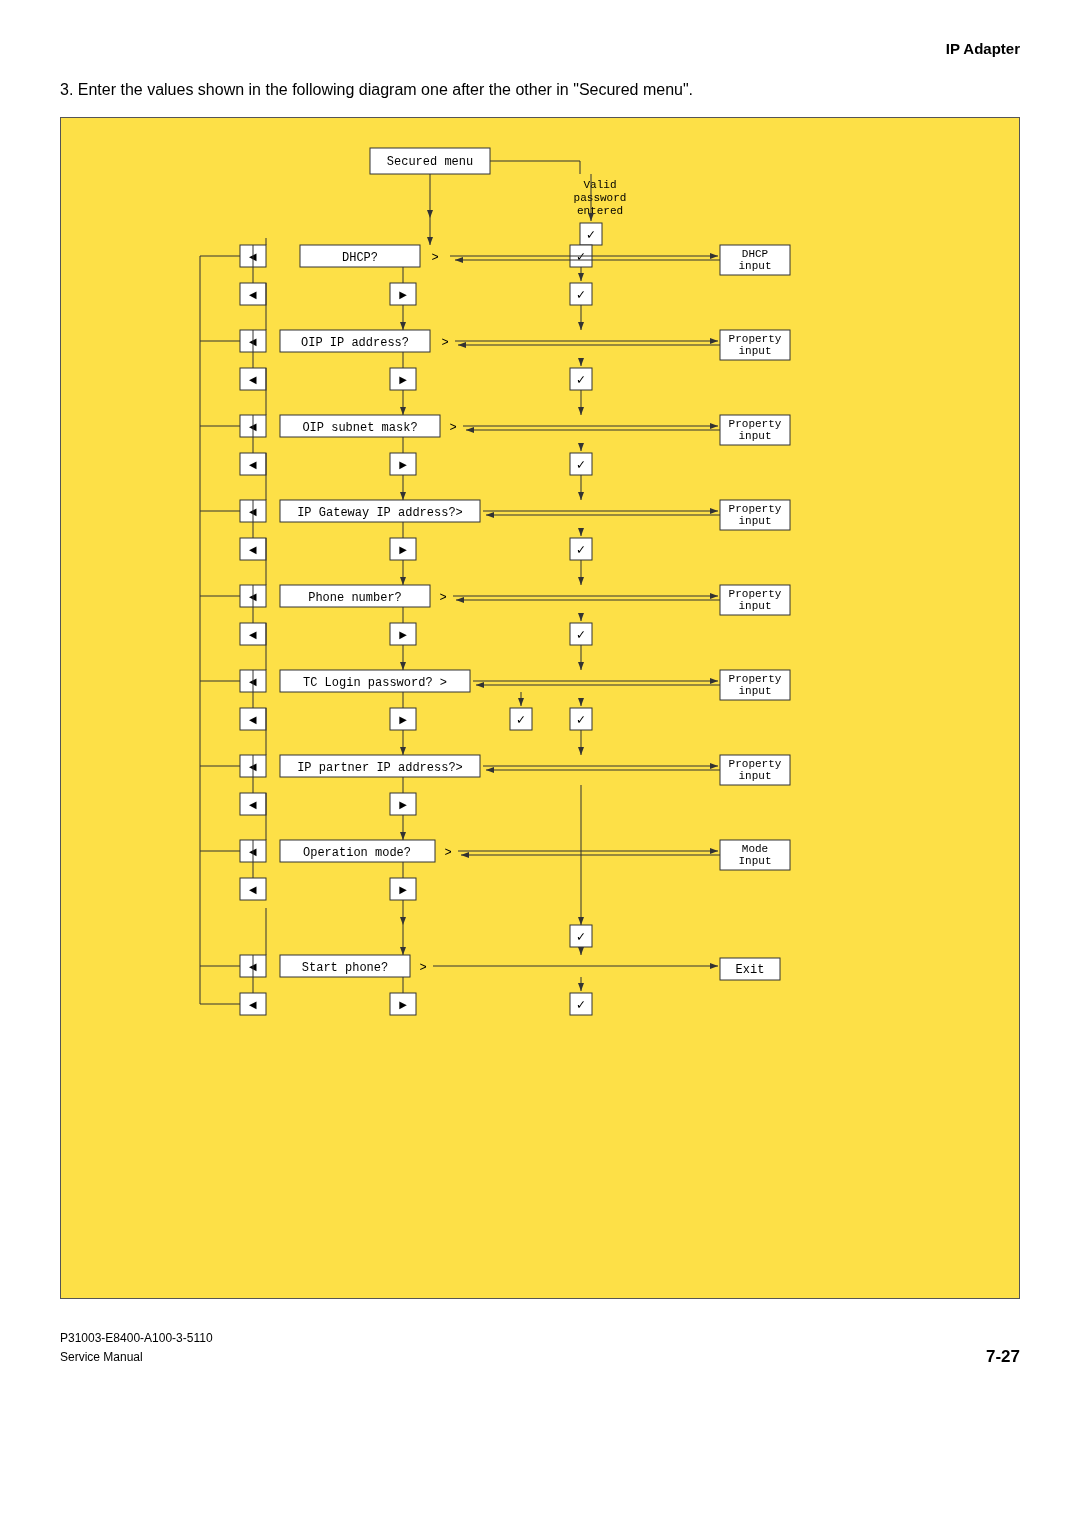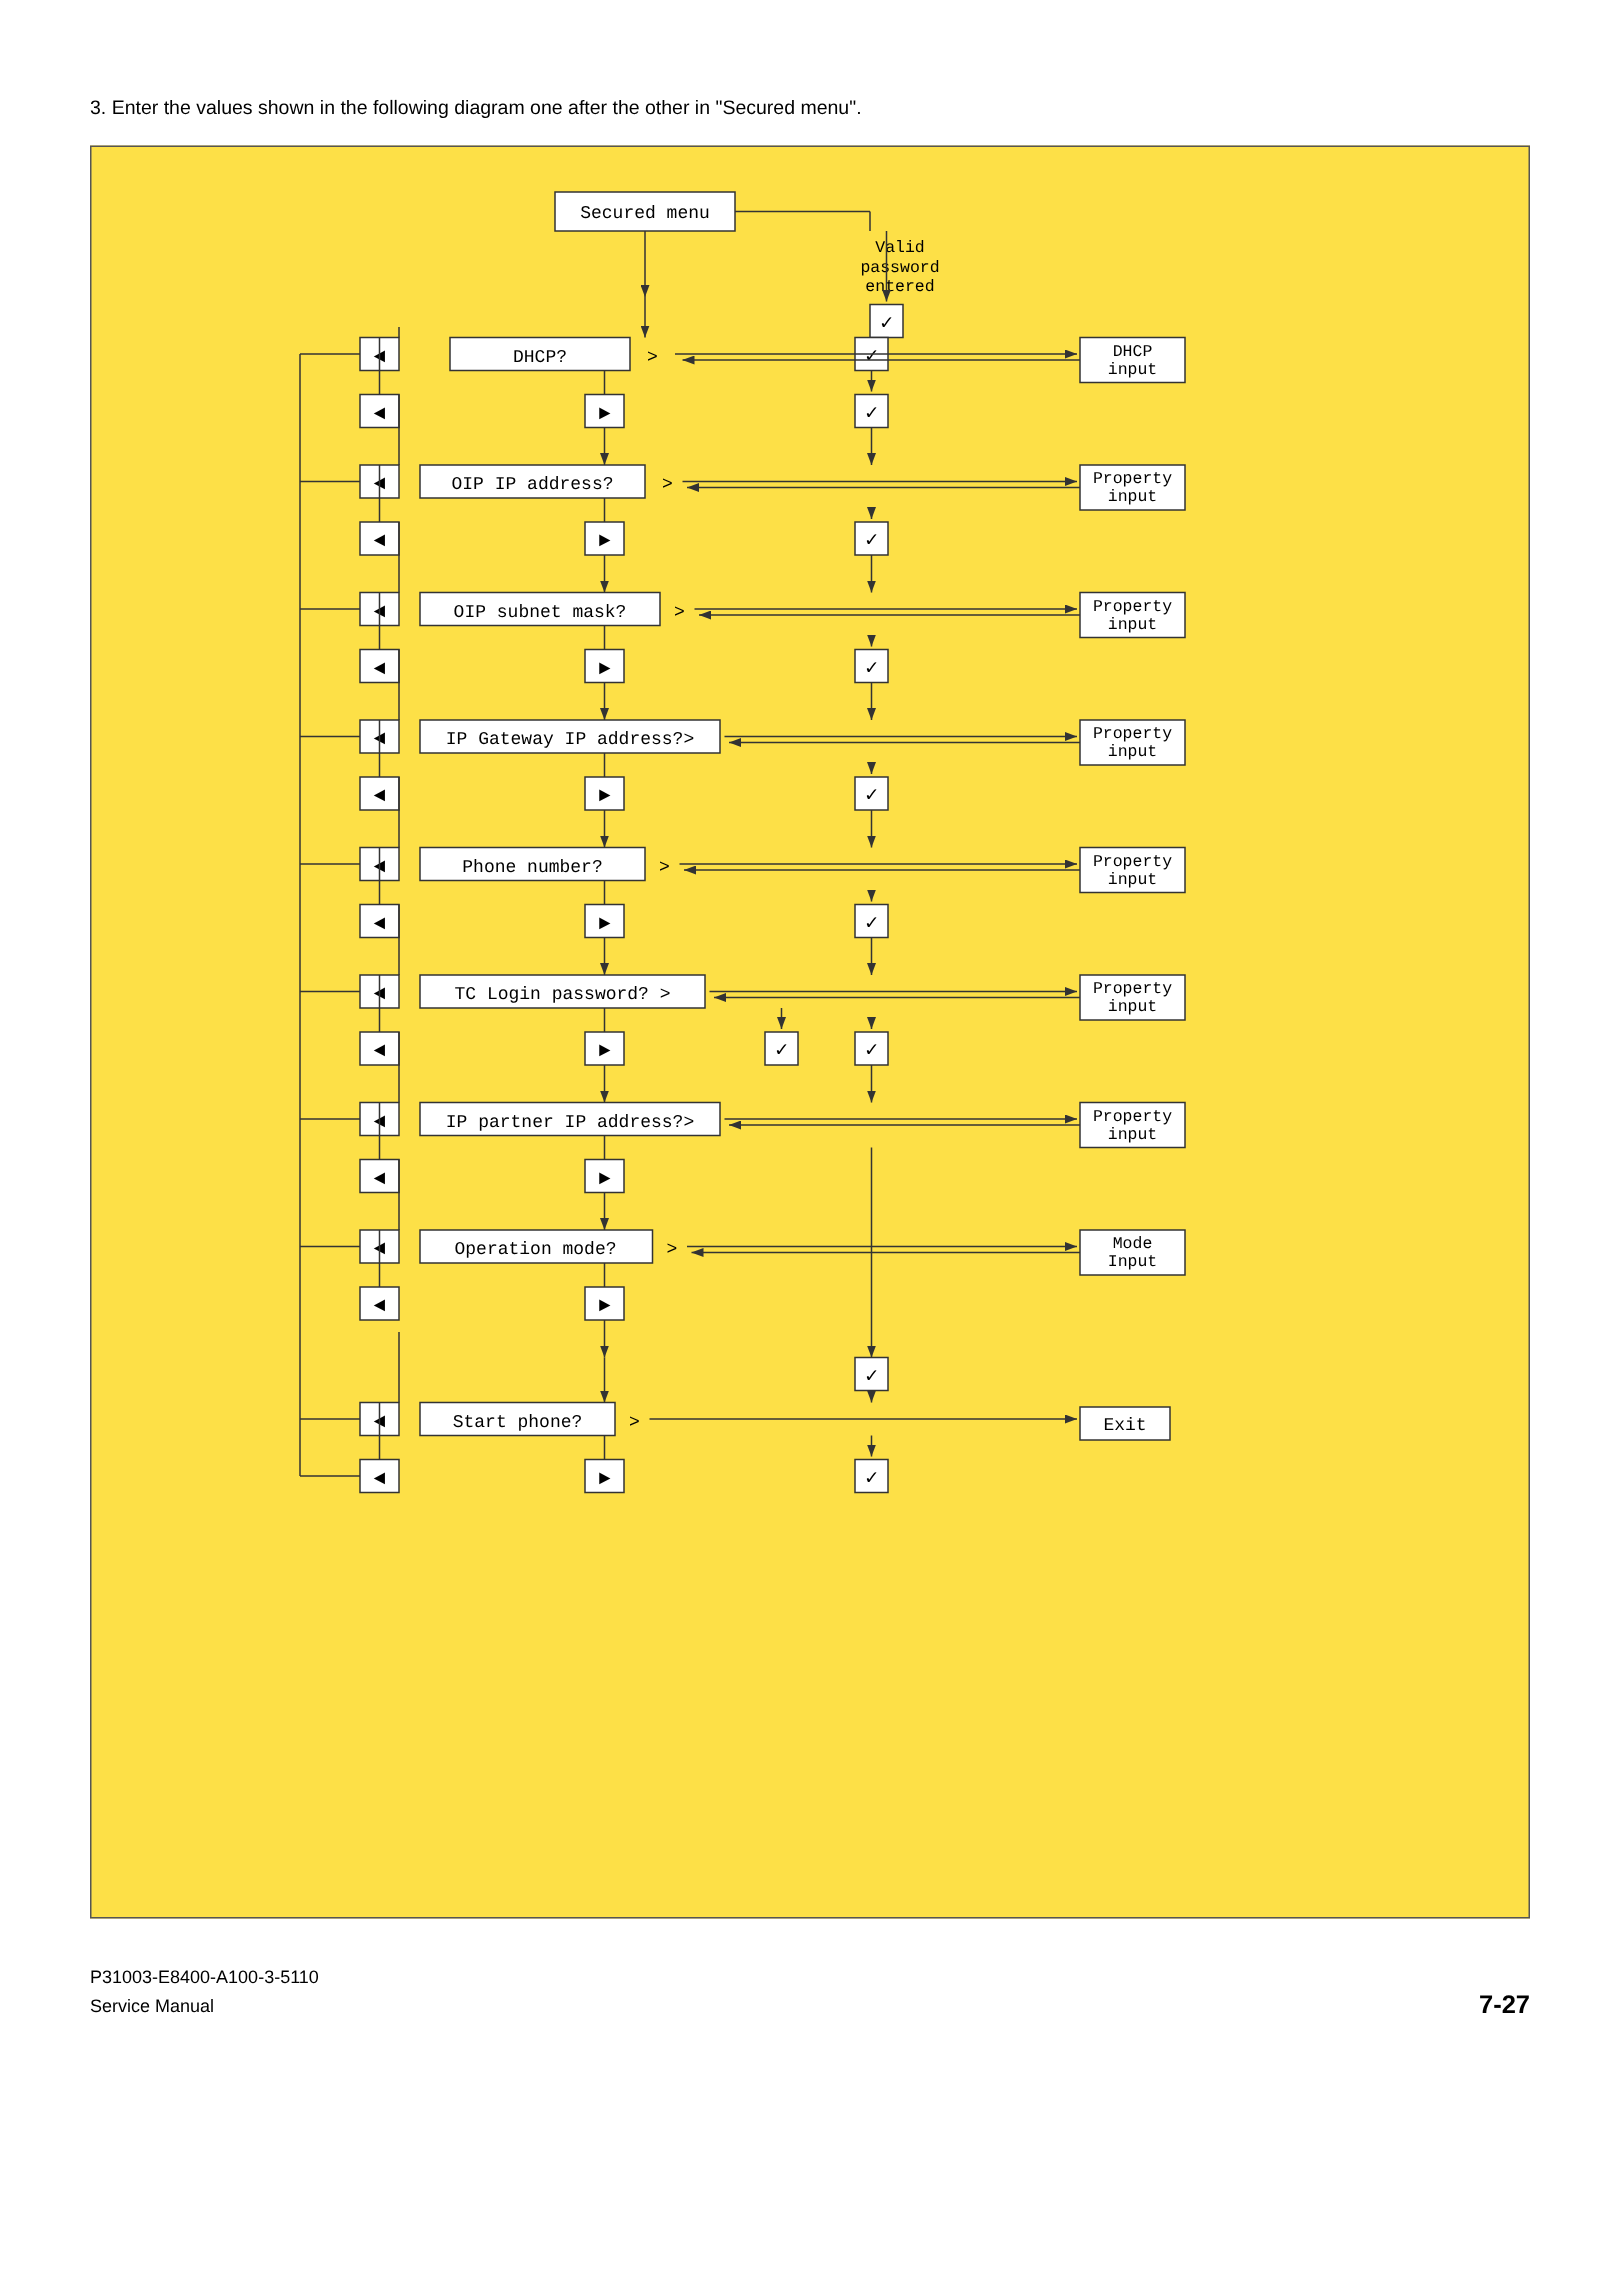--- a/index.html
+++ b/index.html
@@ -17,21 +17,21 @@
     }
     .page-header .title {
       font-weight: bold;
       font-size: 15px;
     }
     .page-header .subtitle {
       font-style: italic;
       font-size: 14px;
     }
     .intro-text {
-      font-size: 13px;
+      font-size: 16px;
       margin: 24px 0 18px 0;
     }
     .diagram-container {
       border: 1px solid #555;
       padding: 20px 10px;
       margin: 0 auto;
       width: 960px;
       position: relative;
       min-height: 1180px;
       background: #fde047;
@@ -53,20 +53,21 @@
     }
     .footer-right {
       font-size: 17px;
       font-weight: bold;
     }
   </style>
 </head>
 <body>
 
 <div class="page-header">
+  <div class="title">IP Adapter</div>
 </div>
 
 <div class="intro-text">3.   Enter the values shown in the following diagram one after the other in "Secured menu".</div>
 
 <div class="diagram-container">
   <svg class="diagram-svg" width="920" height="1140" viewBox="0 0 920 1140" xmlns="http://www.w3.org/2000/svg" style="font-family: 'Courier New', monospace; font-size: 12px;">
 
     <defs>
       <marker id="arrowhead" markerWidth="8" markerHeight="6" refX="8" refY="3" orient="auto">
         <polygon points="0 0, 8 3, 0 6" fill="#333"></polygon>

